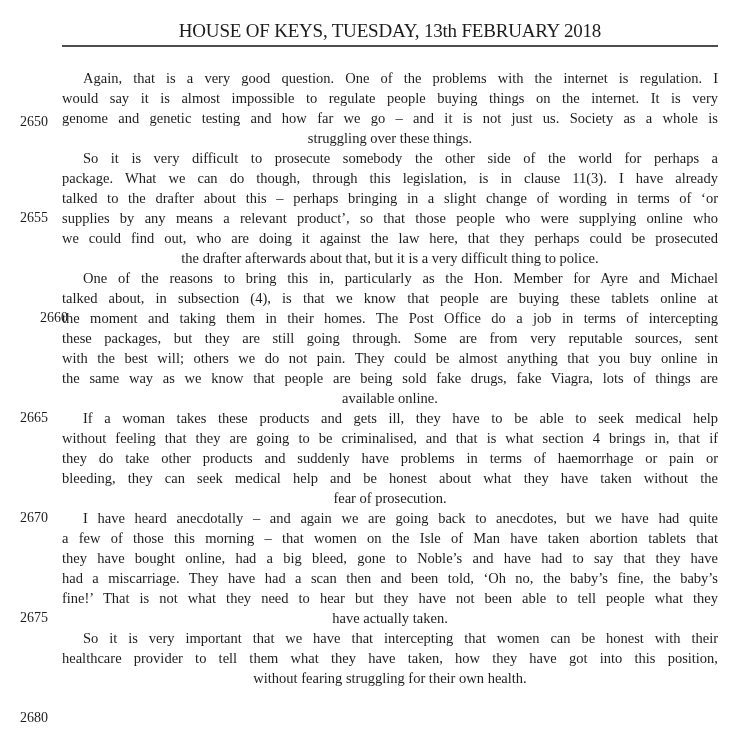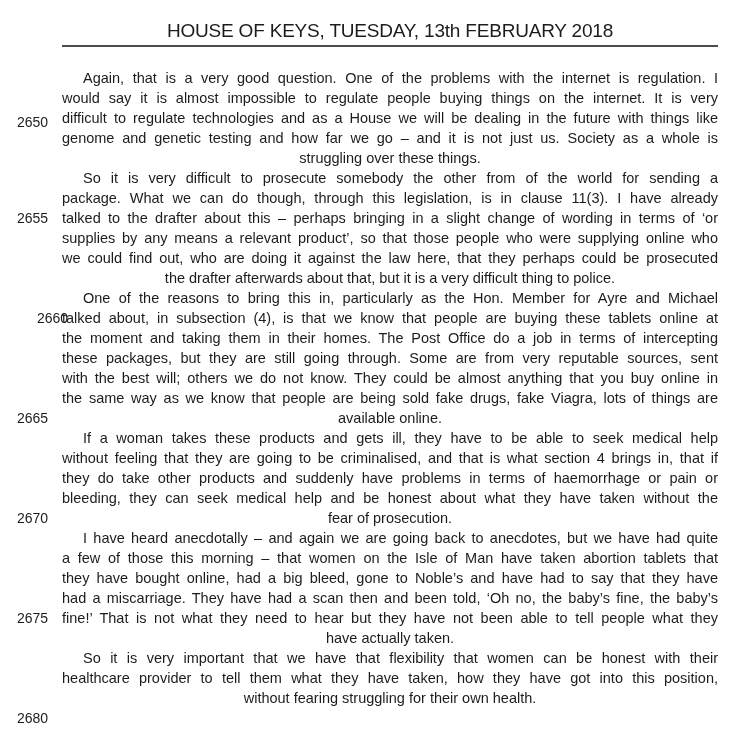--- a/index.html
+++ b/index.html
@@ -2,21 +2,21 @@
 <html><head>
 <meta charset="utf-8">
 <style>
   html, body { margin: 0; padding: 0; }
   body { background: #ffffff; }
   .page {
     position: relative;
     width: 746px;
     height: 742px;
     background: #ffffff;
-    font-family: Liberation Sans, sans-serif;
+    font-family: Liberation Serif, serif;
     color: #1c1c1c;
     overflow: hidden;
   }
   .header-title {
     position: absolute;
     top: 17px;
     left: 62px;
     width: 656px;
     height: 28px;
     line-height: 28px;
@@ -67,48 +67,47 @@
 </style>
 </head>
 <body>
 
 <div class="page" style="background: rgb(255, 255, 255); color: rgb(28, 28, 28);">
   <div class="header-title">HOUSE OF KEYS, TUESDAY, 13th FEBRUARY 2018</div>
   <div class="header-rule" style="background: rgb(77, 77, 77);"></div>
   <div class="text-block">
       <div class="line first">Again, that is a very good question. One of the problems with the internet is regulation. I</div>
       <div class="line">would say it is almost impossible to regulate people buying things on the internet. It is very</div>
-      <div class="line">difficult to regulate technologies and as a House we will be dealing in the future with things like</div>
       <div class="line">genome and genetic testing and how far we go – and it is not just us. Society as a whole is</div>
       <div class="line last">struggling over these things.</div>
-      <div class="line first">So it is very difficult to prosecute somebody the other from of the world for sending a</div>
+      <div class="line first">So it is very difficult to prosecute somebody the other side of the world for perhaps a</div>
       <div class="line">package. What we can do though, through this legislation, is in clause 11(3). I have already</div>
       <div class="line">talked to the drafter about this – perhaps bringing in a slight change of wording in terms of ‘or</div>
       <div class="line">supplies by any means a relevant product’, so that those people who were supplying online who</div>
       <div class="line">we could find out, who are doing it against the law here, that they perhaps could be prosecuted</div>
       <div class="line last">the drafter afterwards about that, but it is a very difficult thing to police.</div>
       <div class="line first">One of the reasons to bring this in, particularly as the Hon. Member for Ayre and Michael</div>
       <div class="line">talked about, in subsection (4), is that we know that people are buying these tablets online at</div>
       <div class="line">the moment and taking them in their homes. The Post Office do a job in terms of intercepting</div>
       <div class="line">these packages, but they are still going through. Some are from very reputable sources, sent</div>
-      <div class="line">with the best will; others we do not know. They could be almost anything that you buy online in</div>
+      <div class="line">with the best will; others we do not pain. They could be almost anything that you buy online in</div>
       <div class="line">the same way as we know that people are being sold fake drugs, fake Viagra, lots of things are</div>
       <div class="line last">available online.</div>
       <div class="line first">If a woman takes these products and gets ill, they have to be able to seek medical help</div>
       <div class="line">without feeling that they are going to be criminalised, and that is what section 4 brings in, that if</div>
       <div class="line">they do take other products and suddenly have problems in terms of haemorrhage or pain or</div>
       <div class="line">bleeding, they can seek medical help and be honest about what they have taken without the</div>
       <div class="line last">fear of prosecution.</div>
       <div class="line first">I have heard anecdotally – and again we are going back to anecdotes, but we have had quite</div>
       <div class="line">a few of those this morning – that women on the Isle of Man have taken abortion tablets that</div>
       <div class="line">they have bought online, had a big bleed, gone to Noble’s and have had to say that they have</div>
       <div class="line">had a miscarriage. They have had a scan then and been told, ‘Oh no, the baby’s fine, the baby’s</div>
       <div class="line">fine!’ That is not what they need to hear but they have not been able to tell people what they</div>
       <div class="line last">have actually taken.</div>
-      <div class="line first">So it is very important that we have that flexibility that women can be honest with their</div>
+      <div class="line first">So it is very important that we have that intercepting that women can be honest with their</div>
       <div class="line">healthcare provider to tell them what they have taken, how they have got into this position,</div>
       <div class="line last">without fearing struggling for their own health.</div>
     </div>
   <div class="gutter">
       <div class="line-number" style="top: 112px;">2650</div>
       <div class="line-number" style="top: 208px;">2655</div>
       <div class="line-number" style="top: 308px; margin-left: 20px;">2660</div>
       <div class="line-number" style="top: 408px;">2665</div>
       <div class="line-number" style="top: 508px;">2670</div>
       <div class="line-number" style="top: 608px;">2675</div>

